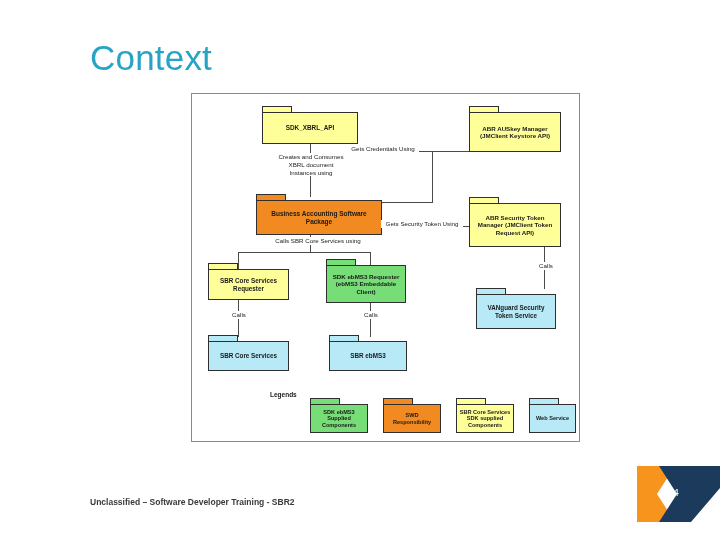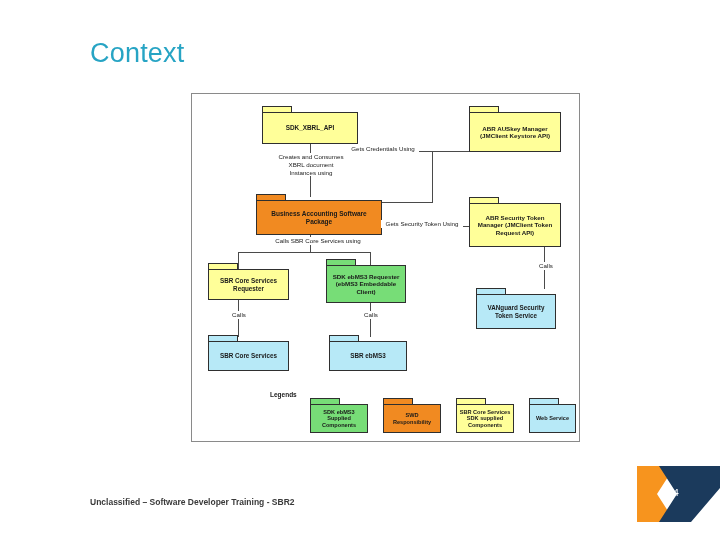--- a/index.html
+++ b/index.html
@@ -13,21 +13,21 @@
     font-family: "Liberation Sans", sans-serif;
     overflow: hidden;
     position: relative;
   }
 
   
   #slide-title {
     position: absolute;
     left: 90px;
     top: 38px;
-    font-size: 27px;
+    font-size: 35px;
     color: #27a4c4;
     font-family: "Liberation Sans", sans-serif;
     font-weight: 400;
     letter-spacing: 0.2px;
     white-space: nowrap;
   }
 
   
   #diagram-frame {
     position: absolute;

